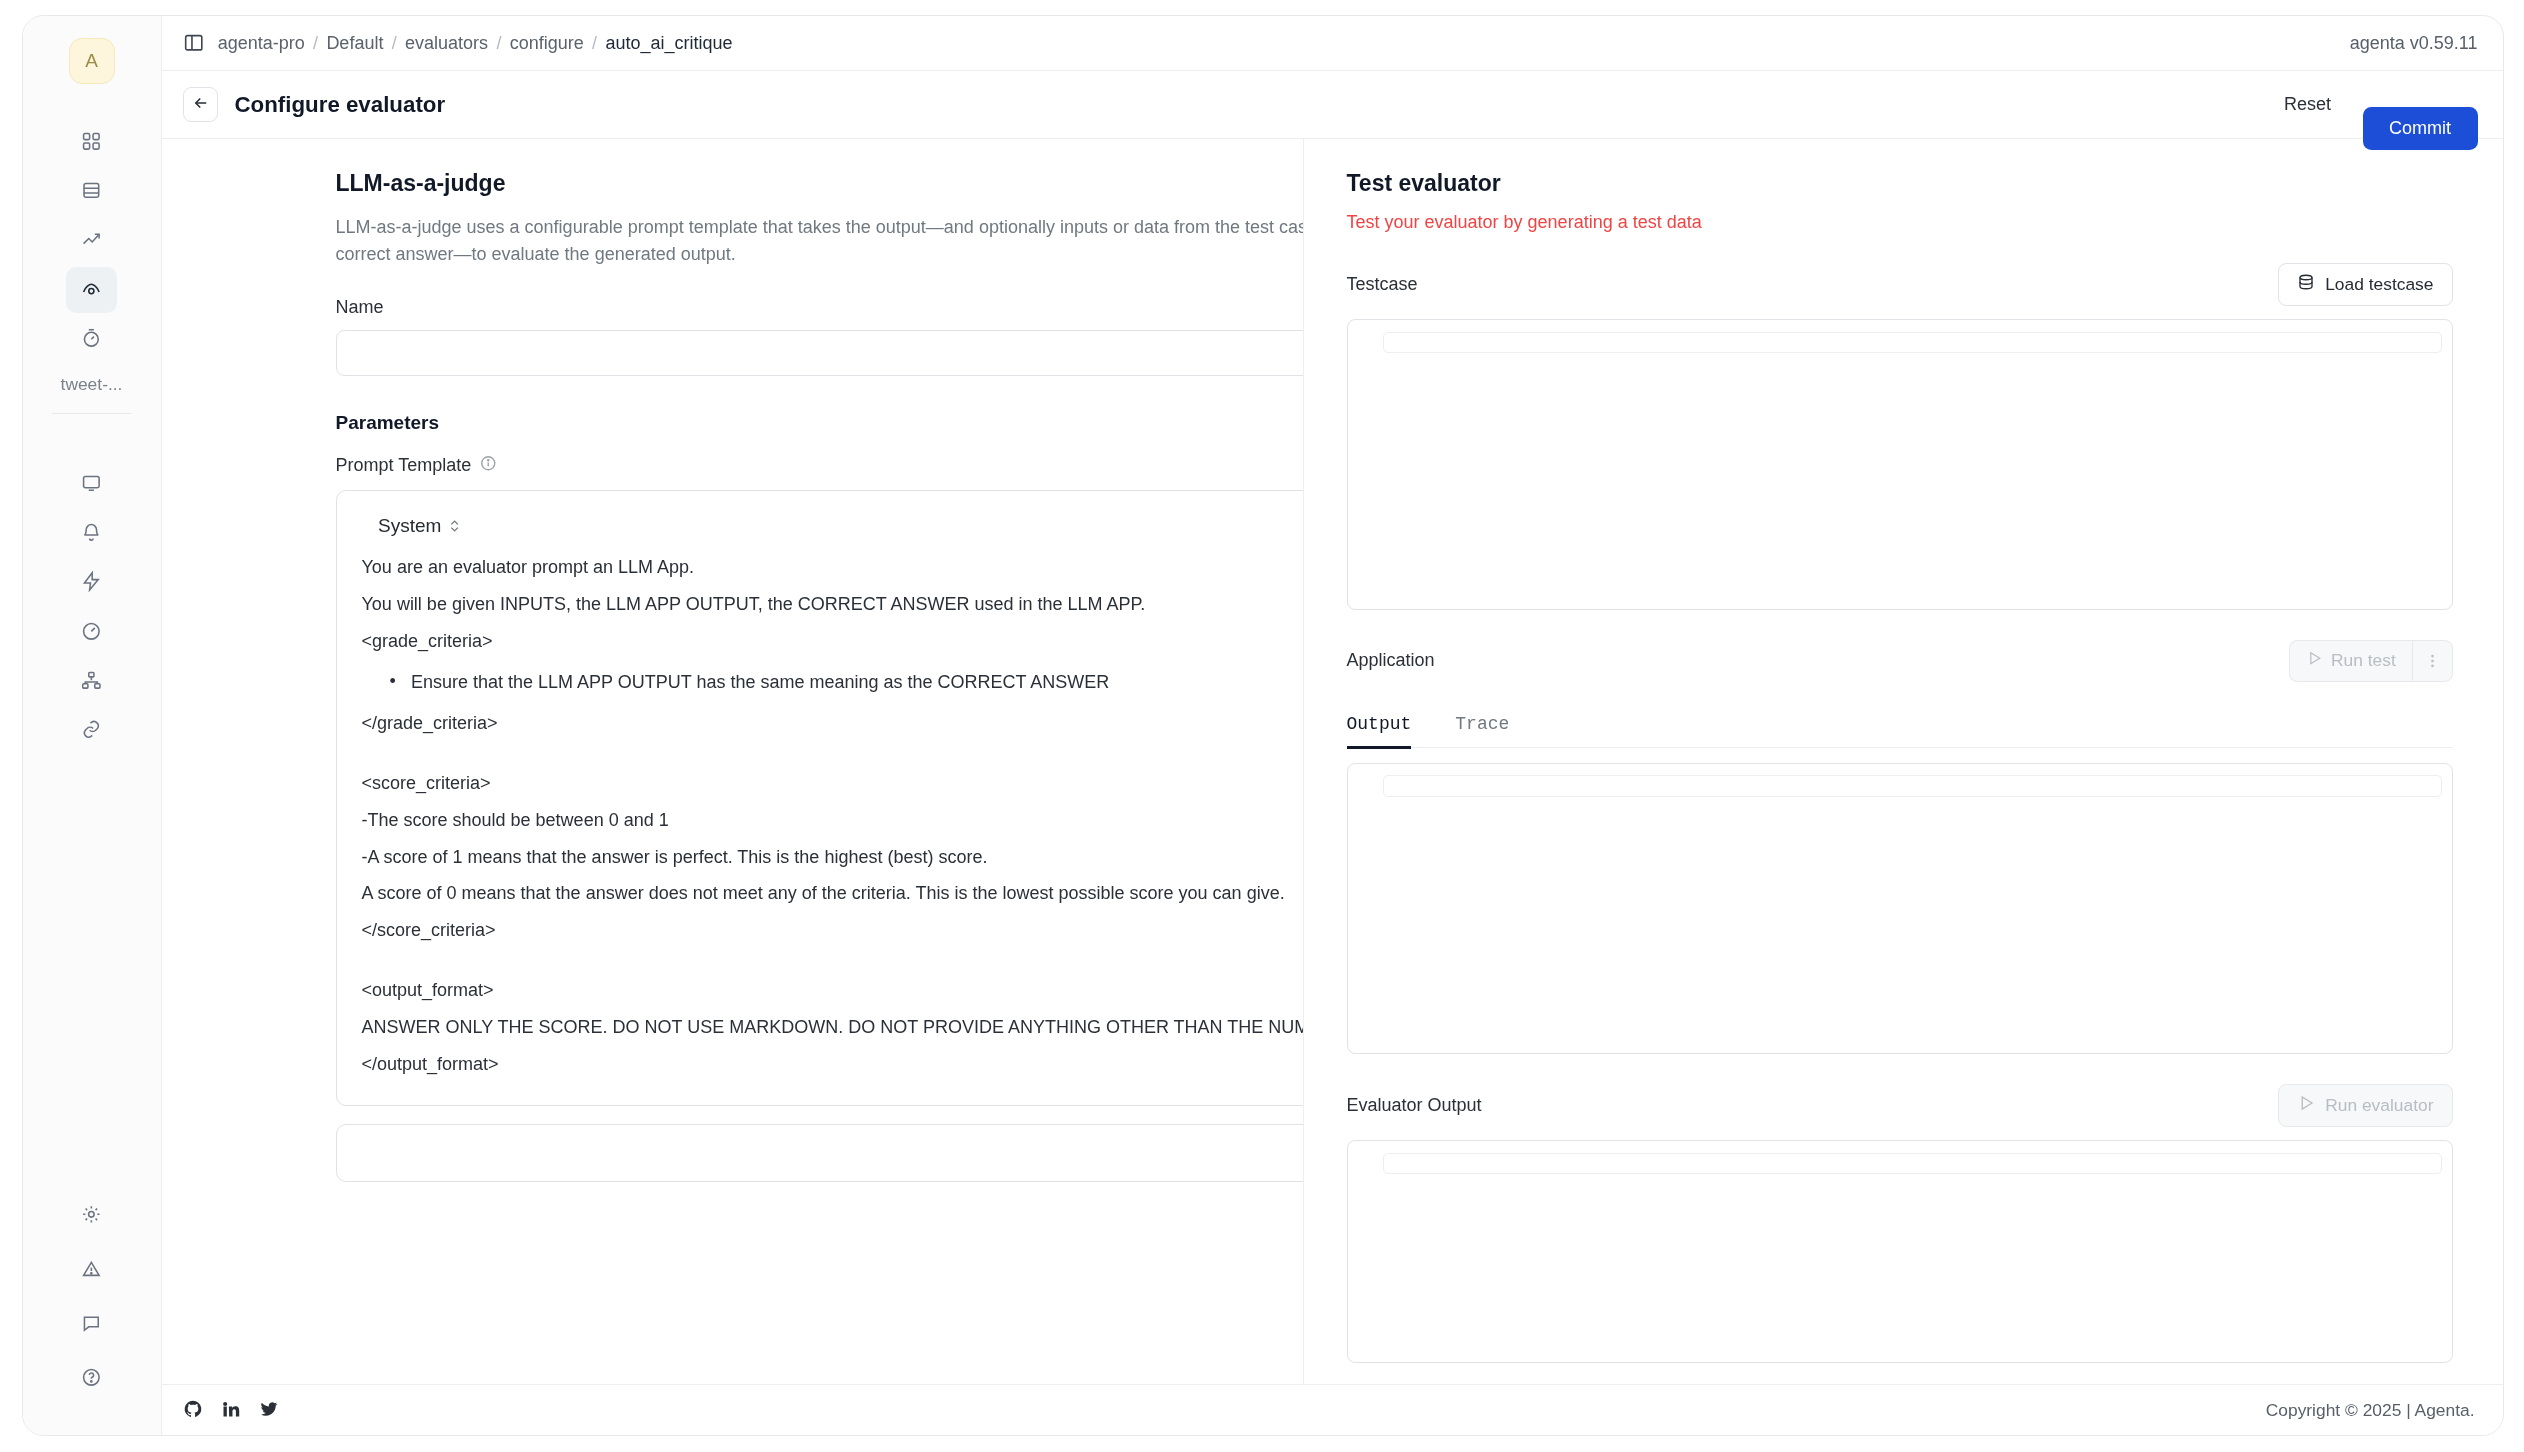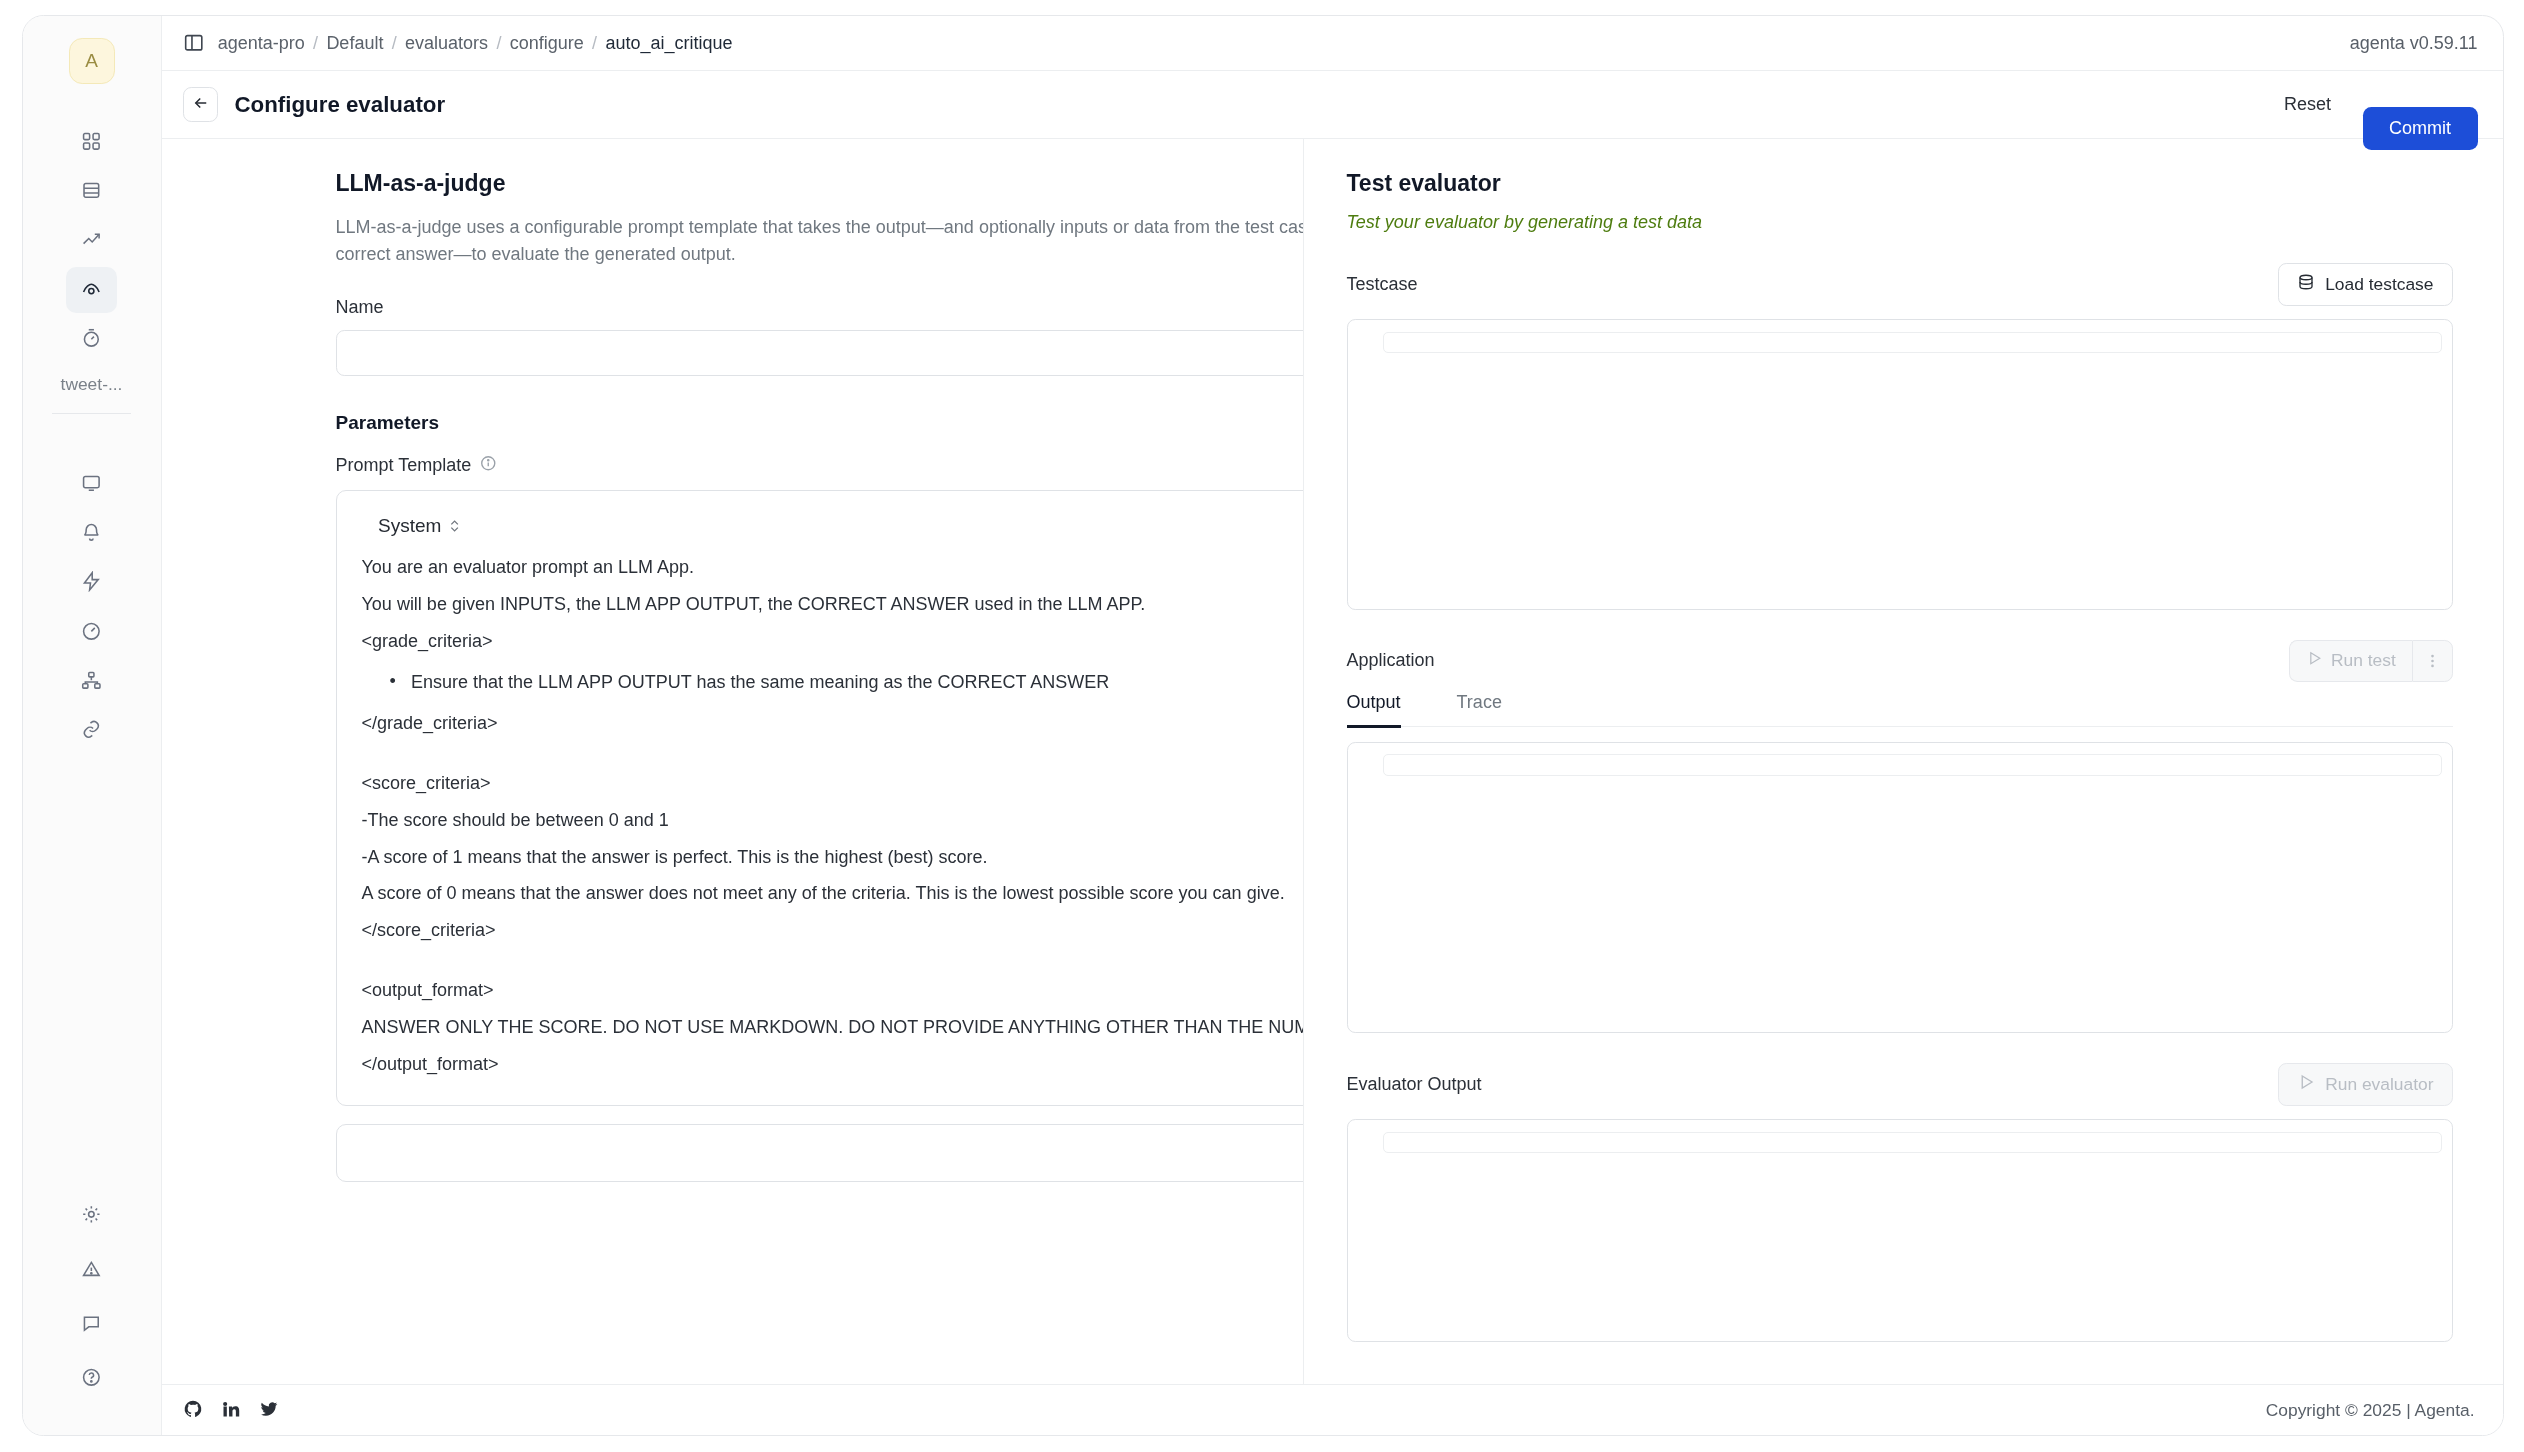--- a/index.html
+++ b/index.html
@@ -161,21 +161,21 @@
     width: 1067px;
     height: 58px;
     border: 1.7px solid #dfe2e6;
     border-radius: 10px;
     background: #fff;
   }
 
   
   .right { flex: 1; padding: 31px 50px 0 43px; overflow: hidden; }
   .r-title { font-size: 23px; color: #111827; font-weight: 600; }
-  .r-desc { margin-top: 15px; font-size: 18px; color: #4d7c0f; font-style: italic; }
+  .r-desc { margin-top: 15px; font-size: 18px; color: #ef4444; }
   .row-head { margin-top: 30px; display: flex; align-items: center; }
   .row-head .lbl { font-size: 18px; color: #2b3038; }
   .ghost-btn {
     margin-left: auto;
     display: flex; align-items: center; gap: 10px;
     border: 1.7px solid #dfe2e6;
     border-radius: 8.3px;
     background: #fff;
     padding: 9px 18px;
     font-size: 17.4px;
@@ -209,21 +209,21 @@
     position: absolute;
     top: 11.6px; left: 35px; right: 10px;
     height: 21.5px;
     border: 1.7px solid #eceef0;
     border-radius: 5px;
     background: #fff;
   }
   .area.testcase { height: 291px; }
   .area.output { height: 291px; margin-top: 15px; }
   .area.evaluator { height: 223px; margin-top: 13.2px; }
-  .tabs { margin-top: 10px; display: flex; gap: 56px; border-bottom: 1.7px solid #eceef0; }
+  .tabs { margin-top: 32px; display: flex; gap: 44px; border-bottom: 1.7px solid #eceef0; font-family: Liberation Mono, monospace; }
   .tab { font-size: 18px; color: #707880; padding-bottom: 13.2px; position: relative; }
   .tab.active { color: #111827; }
   .tab.active:after {
     content: ""; position: absolute; left: 0; right: 0; bottom: -1.7px; height: 2.5px; background: #111827;
   }
 
   
   .footer {
     height: 51px;
     flex: 0 0 51px;

